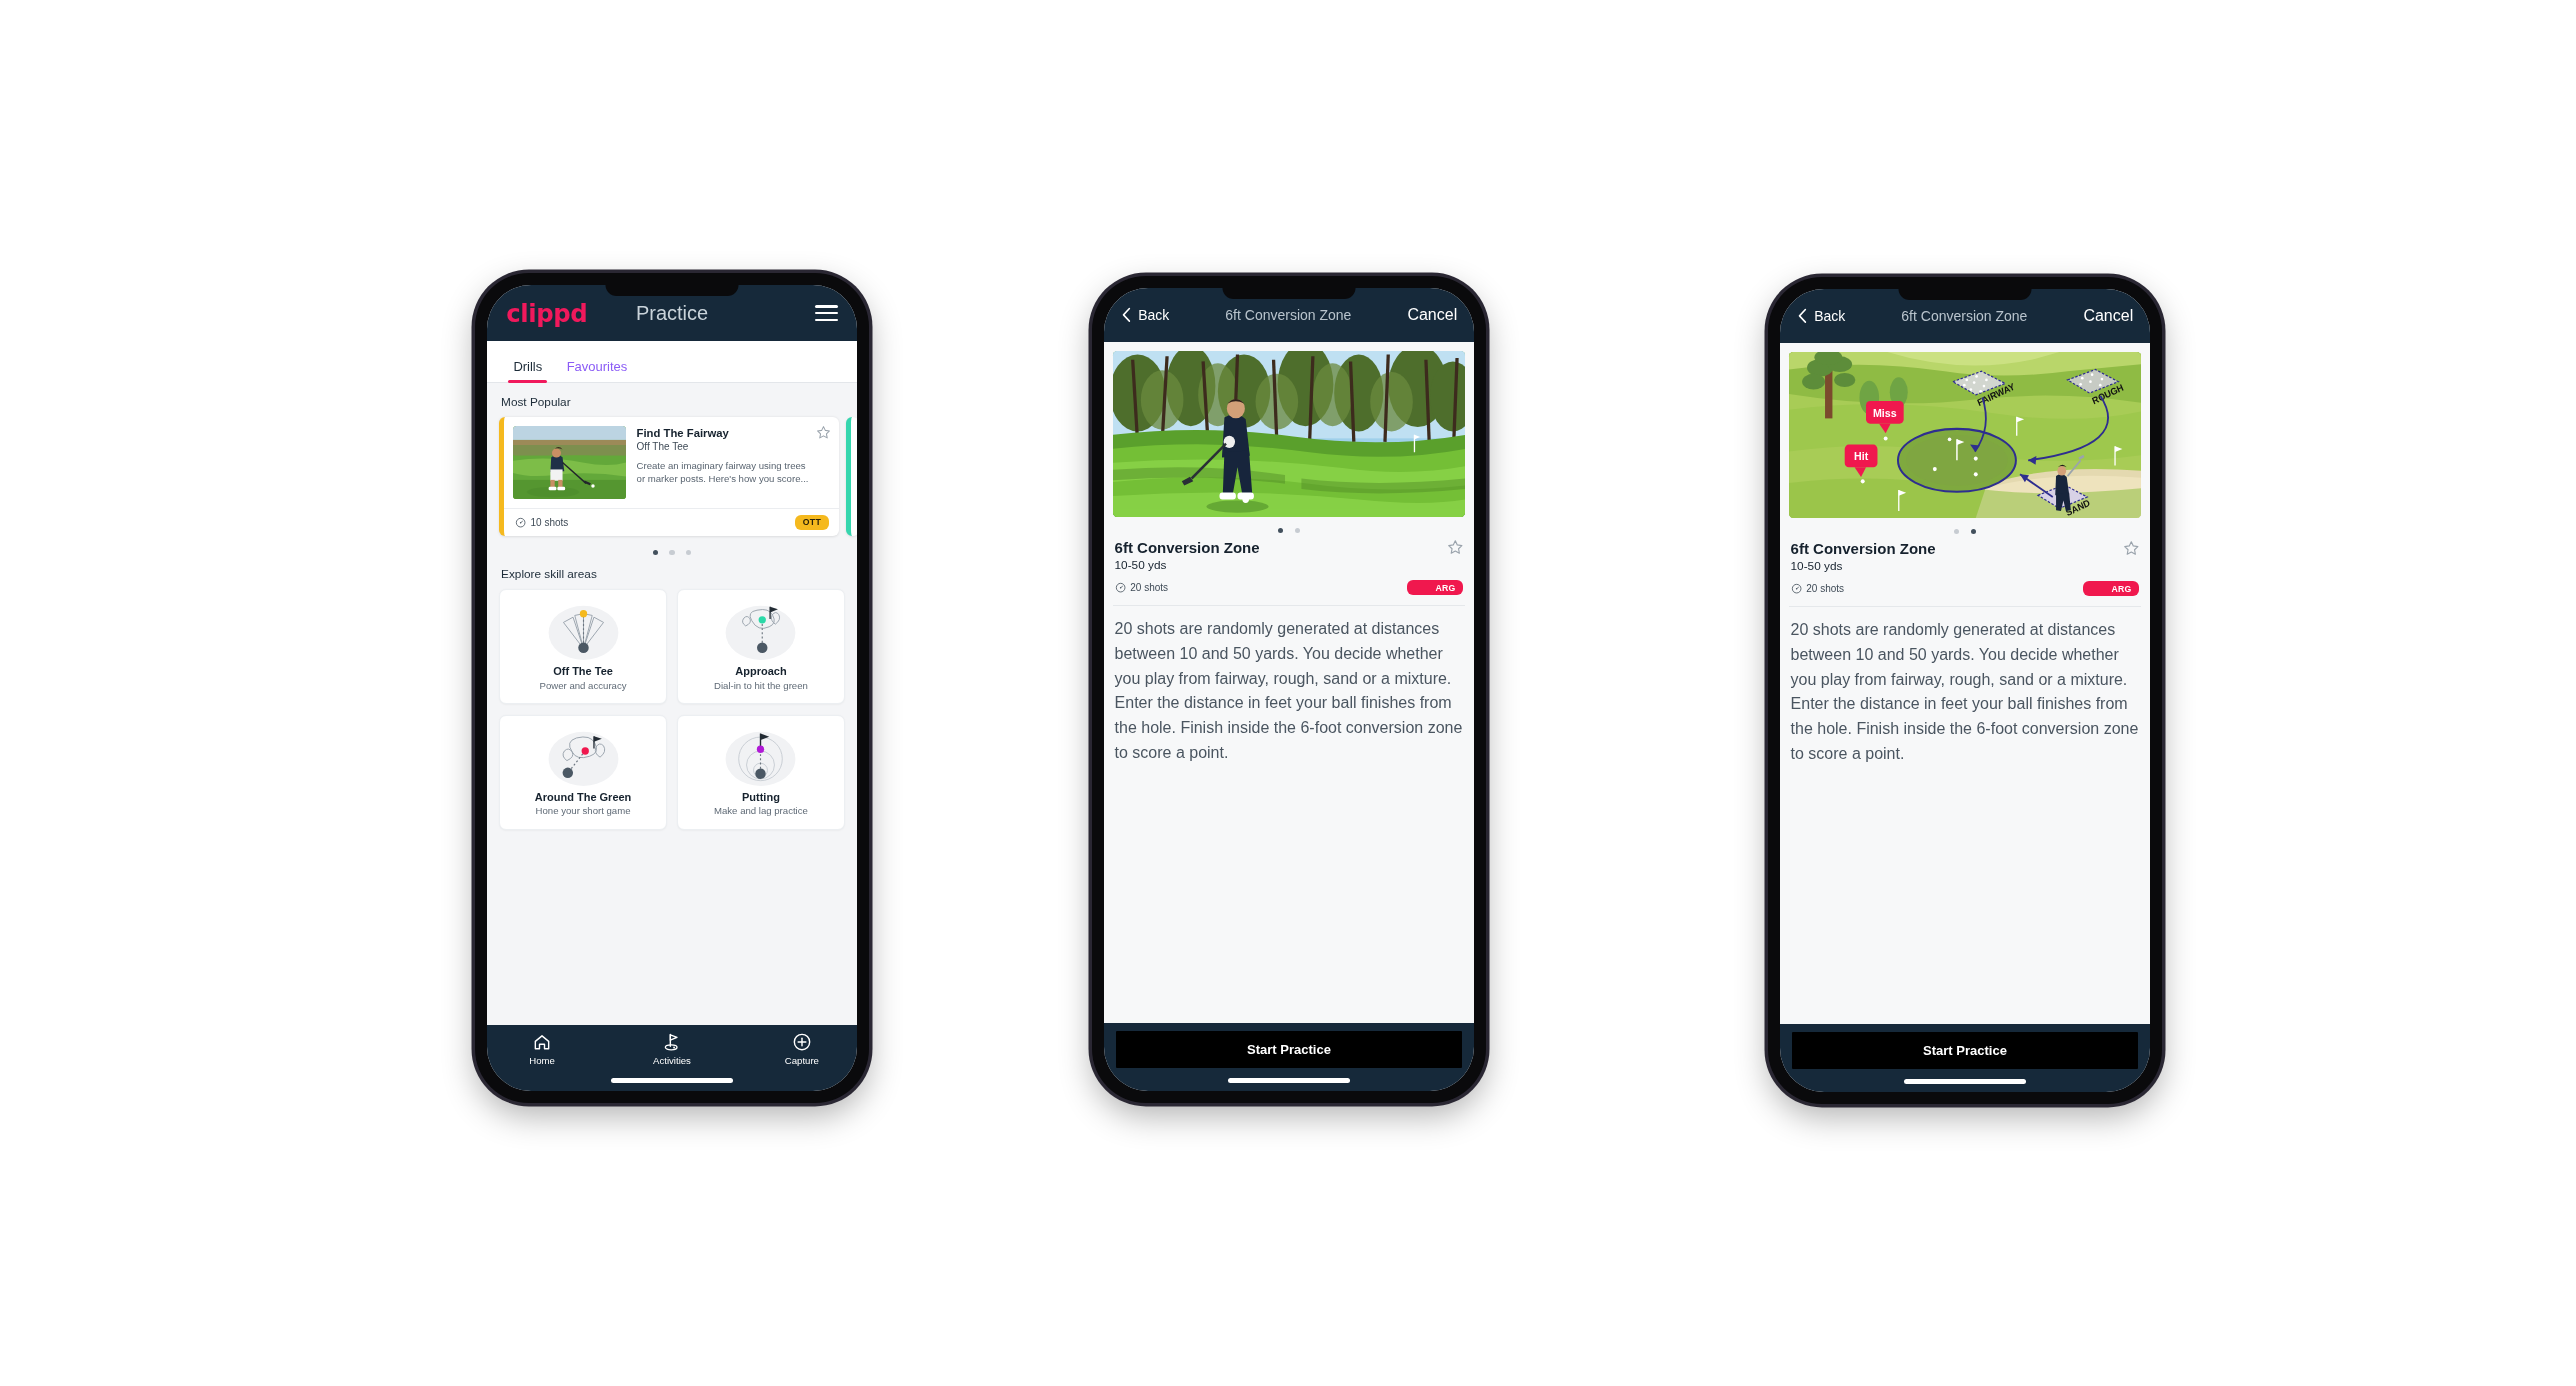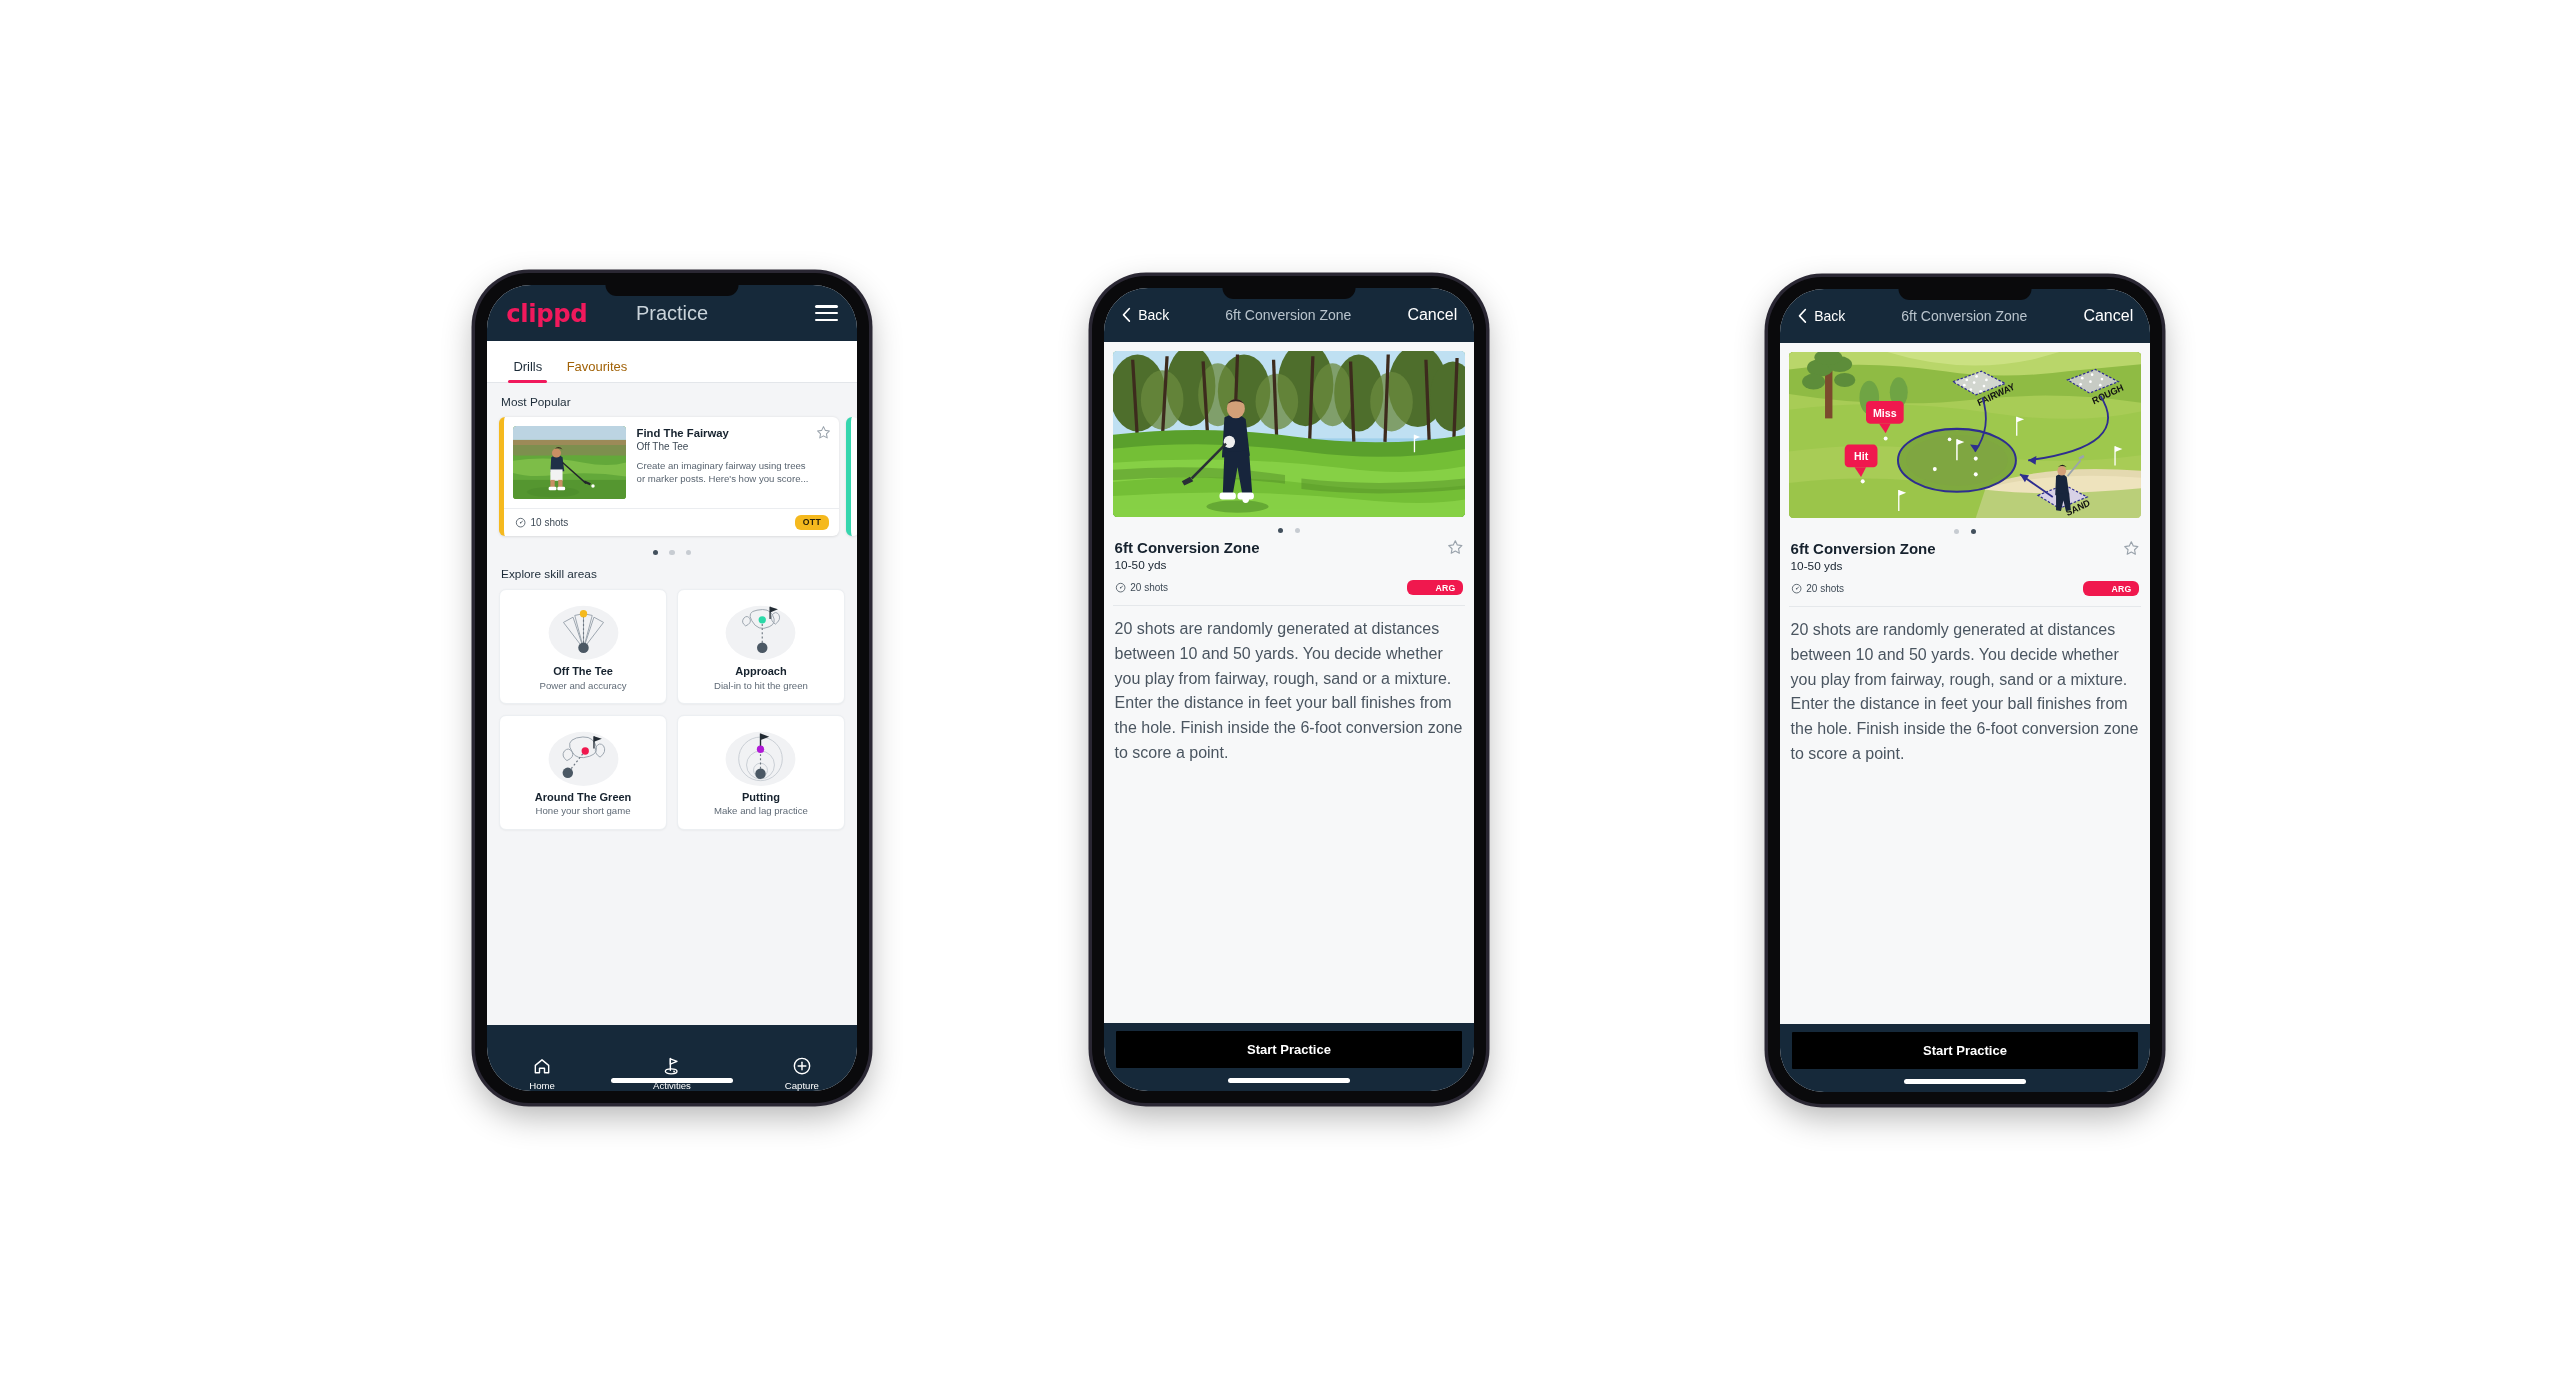--- a/index.html
+++ b/index.html
@@ -60,21 +60,21 @@
   }
   .hamburger { margin-left: auto; width: 23px; display: flex; flex-direction: column; gap: 4.4px; cursor: pointer; }
   .hamburger span { display: block; height: 2.6px; background: #ffffff; border-radius: 1.7px; }
 
   .tabs {
     background: #ffffff; display: flex; align-items: flex-end;
     height: 42px; min-height: 42px; padding-left: 14px;
     border-bottom: 0.9px solid #e3e6ea;
   }
   .tab {
-    font-size: 13px; padding: 0 12.2px 7.8px 12.2px; color: #a16207;
+    font-size: 13px; padding: 0 12.2px 7.8px 12.2px; color: #8b5cf6;
     cursor: pointer; position: relative;
   }
   .tab.active { color: #1c2b38; font-weight: 500; }
   .tab.active::after {
     content: ""; position: absolute; left: 7px; right: 7px; bottom: -0.9px;
     height: 2.6px; background: #f0195c; border-radius: 1.7px;
   }
 
   .body1 { flex: 1; background: #f4f5f7; overflow: hidden; padding: 0 12.2px; }
   .sec-head { font-size: 11.8px; color: #1c2b38; margin: 12.2px 0 7.8px 1.7px; font-weight: 400; }
@@ -126,21 +126,21 @@
     background: #ffffff; border: 0.9px solid #eceff2; border-radius: 7px;
     padding: 10.5px 5.2px 12.2px; text-align: center; cursor: pointer;
     box-shadow: 0 0.9px 1.7px rgba(0,0,0,0.04);
   }
   .skill-icon { height: 63px; display: flex; align-items: center; justify-content: center; }
   .skill-name { font-size: 11px; font-weight: 700; color: #16222e; margin-top: 1.7px; }
   .skill-desc { font-size: 9.6px; color: #5f6a76; margin-top: 2.6px; }
 
   .tabbar {
     background: #16293a; height: 66px; min-height: 66px;
-    display: flex; align-items: flex-end; padding-top: 7px; gap: 20px;
+    display: flex; align-items: flex-start; padding-top: 7px; gap: 20px;
   }
   .tabitem {
     flex: 1; display: flex; flex-direction: column; align-items: center; gap: 3.5px;
     color: #ffffff; font-size: 9.6px; cursor: pointer; position: relative;
   }
 
   
   #phone2 { left: 1092px; top: 276px; width: 394px; height: 827px; }
   #phone3 { left: 1768px; top: 277px; width: 394px; height: 827px; }
 

